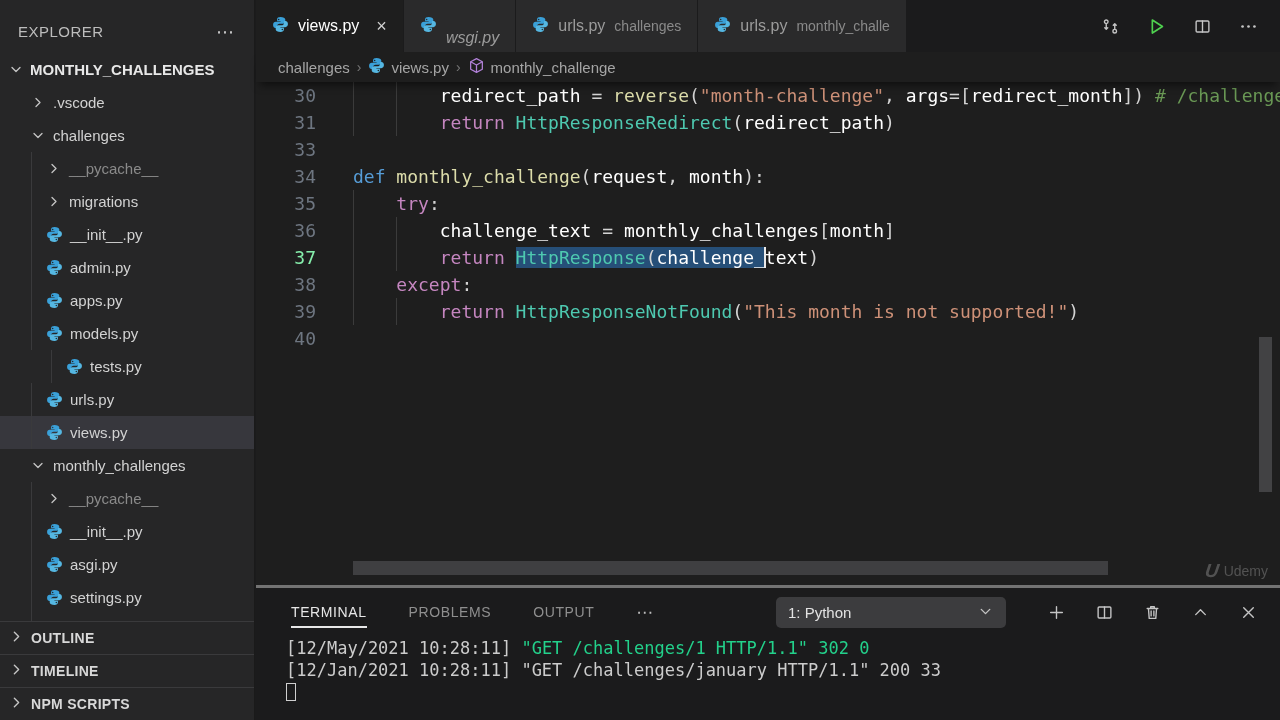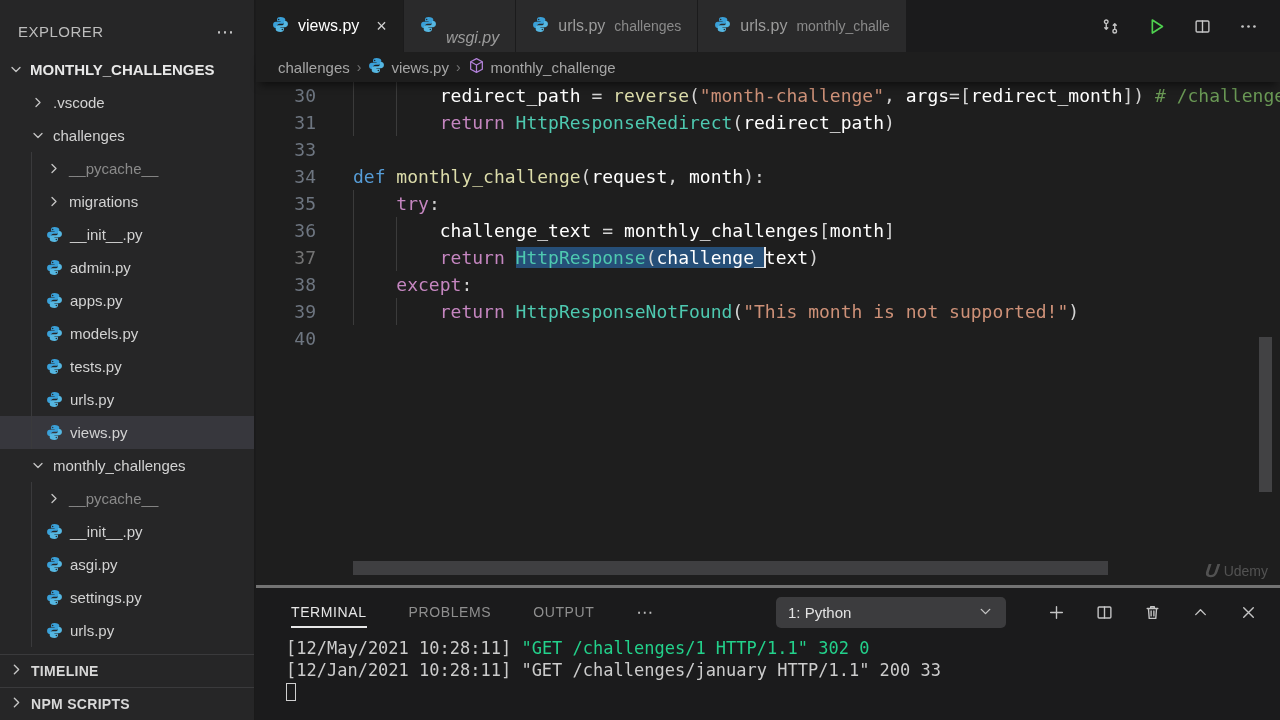--- a/index.html
+++ b/index.html
@@ -47,21 +47,21 @@
                 padding-left:22px; font-size:15px; color:#a5a5a5; background:#1e1e1e;
                 box-shadow:0 7px 9px -4px rgba(0,0,0,.55); z-index:3; }
   .bc-sep { color:#767676; font-size:14px; }
   .bc-item { display:flex; align-items:center; gap:6px; cursor:pointer; }
 
   
   .editor { position:relative; height:503px; background:#1e1e1e; overflow:hidden;
             font-family:"DejaVu Sans Mono", monospace; font-size:18px; }
   .code-line { position:relative; height:27px; line-height:27px; white-space:pre; }
   .lnum { position:absolute; left:0; top:0; width:60px; text-align:right; color:#6e7681; }
-  .lnum.active { color:#737373; }
+  .lnum.active { color:#86efac; }
   .ctext { position:absolute; left:97px; top:0; }
   .iguide { position:absolute; top:0; width:1px; height:27px; background:#3b3b3b; }
   .c-kw{color:#C586C0} .c-def{color:#569CD6} .c-fn{color:#DCDCAA} .c-cls{color:#4EC9B0}
   .c-var{color:#ffffff} .c-str{color:#CE9178} .c-com{color:#6A9955} .c-pun{color:#D4D4D4}
   .sel { background:#264F78; }
   .cursor { display:inline-block; width:2px; height:21px; background:#eaeaea; vertical-align:text-bottom; margin:0 -1px; }
   .hscroll { position:absolute; left:97px; top:479px; width:755px; height:14px; background:#3f3f41; }
   .vscroll { position:absolute; right:8px; top:255px; width:13px; height:155px; background:#424244; }
 
   
@@ -171,21 +171,21 @@
         <div class="sb-row" style="padding-left: 46px;">
           <span class="indent-guide"></span>
           <span class="fico">
             <svg width="17" height="17" viewBox="0 0 16 16">
               <path fill="#3AA0D8" d="M7.9 1C6 1 4.8 1.8 4.8 3.2V5h3.3v.5H3.5C2.1 5.5 1 6.7 1 8.4s1 2.9 2.4 2.9h1.3V9.5c0-1.3 1.1-2.3 2.5-2.3h3.2c1.2 0 2.1-1 2.1-2.1V3.2C12.5 1.9 10.7 1 7.9 1zM6.3 2.5c.4 0 .7.3.7.7s-.3.7-.7.7-.7-.3-.7-.7.3-.7.7-.7z"></path>
               <path fill="#55b7e2" d="M8.1 15c1.9 0 3.1-.8 3.1-2.2V11H7.9v-.5h4.6c1.4 0 2.5-1.2 2.5-2.9s-1-2.9-2.4-2.9h-1.3v1.8c0 1.3-1.1 2.3-2.5 2.3H5.6c-1.2 0-2.1 1-2.1 2.1v1.9C3.5 14.1 5.3 15 8.1 15zm1.6-1.5c-.4 0-.7-.3-.7-.7s.3-.7.7-.7.7.3.7.7-.3.7-.7.7z"></path>
             </svg>
           </span>
           <span class="lbl">models.py</span>
         </div>
-        <div class="sb-row" style="padding-left: 46px;">
+        <div class="sb-row" style="padding-left: 46px; margin-left: 20px;">
           <span class="indent-guide"></span>
           <span class="fico">
             <svg width="17" height="17" viewBox="0 0 16 16">
               <path fill="#3AA0D8" d="M7.9 1C6 1 4.8 1.8 4.8 3.2V5h3.3v.5H3.5C2.1 5.5 1 6.7 1 8.4s1 2.9 2.4 2.9h1.3V9.5c0-1.3 1.1-2.3 2.5-2.3h3.2c1.2 0 2.1-1 2.1-2.1V3.2C12.5 1.9 10.7 1 7.9 1zM6.3 2.5c.4 0 .7.3.7.7s-.3.7-.7.7-.7-.3-.7-.7.3-.7.7-.7z"></path>
               <path fill="#55b7e2" d="M8.1 15c1.9 0 3.1-.8 3.1-2.2V11H7.9v-.5h4.6c1.4 0 2.5-1.2 2.5-2.9s-1-2.9-2.4-2.9h-1.3v1.8c0 1.3-1.1 2.3-2.5 2.3H5.6c-1.2 0-2.1 1-2.1 2.1v1.9C3.5 14.1 5.3 15 8.1 15zm1.6-1.5c-.4 0-.7-.3-.7-.7s.3-.7.7-.7.7.3.7.7-.3.7-.7.7z"></path>
             </svg>
           </span>
           <span class="lbl">tests.py</span>
         </div>
         <div class="sb-row" style="padding-left: 46px;">
@@ -260,20 +260,26 @@
           <span class="fico">
             <svg width="17" height="17" viewBox="0 0 16 16">
               <path fill="#3AA0D8" d="M7.9 1C6 1 4.8 1.8 4.8 3.2V5h3.3v.5H3.5C2.1 5.5 1 6.7 1 8.4s1 2.9 2.4 2.9h1.3V9.5c0-1.3 1.1-2.3 2.5-2.3h3.2c1.2 0 2.1-1 2.1-2.1V3.2C12.5 1.9 10.7 1 7.9 1zM6.3 2.5c.4 0 .7.3.7.7s-.3.7-.7.7-.7-.3-.7-.7.3-.7.7-.7z"></path>
               <path fill="#55b7e2" d="M8.1 15c1.9 0 3.1-.8 3.1-2.2V11H7.9v-.5h4.6c1.4 0 2.5-1.2 2.5-2.9s-1-2.9-2.4-2.9h-1.3v1.8c0 1.3-1.1 2.3-2.5 2.3H5.6c-1.2 0-2.1 1-2.1 2.1v1.9C3.5 14.1 5.3 15 8.1 15zm1.6-1.5c-.4 0-.7-.3-.7-.7s.3-.7.7-.7.7.3.7.7-.3.7-.7.7z"></path>
             </svg>
           </span>
           <span class="lbl">urls.py</span>
         </div>
       </div>
     <div class="sb-sections" id="sections">
+        <div class="sb-section">
+          <span class="twisty"><svg width="17" height="17" viewBox="0 0 16 16" fill="none" stroke="#c5c5c5" stroke-width="1.3" stroke-linecap="round" stroke-linejoin="round">
+              <path d="M6 4l4 4-4 4"></path>
+            </svg></span>
+          <span class="lbl">OUTLINE</span>
+        </div>
         <div class="sb-section">
           <span class="twisty"><svg width="17" height="17" viewBox="0 0 16 16" fill="none" stroke="#c5c5c5" stroke-width="1.3" stroke-linecap="round" stroke-linejoin="round">
               <path d="M6 4l4 4-4 4"></path>
             </svg></span>
           <span class="lbl">TIMELINE</span>
         </div>
         <div class="sb-section">
           <span class="twisty"><svg width="17" height="17" viewBox="0 0 16 16" fill="none" stroke="#c5c5c5" stroke-width="1.3" stroke-linecap="round" stroke-linejoin="round">
               <path d="M6 4l4 4-4 4"></path>
             </svg></span>

